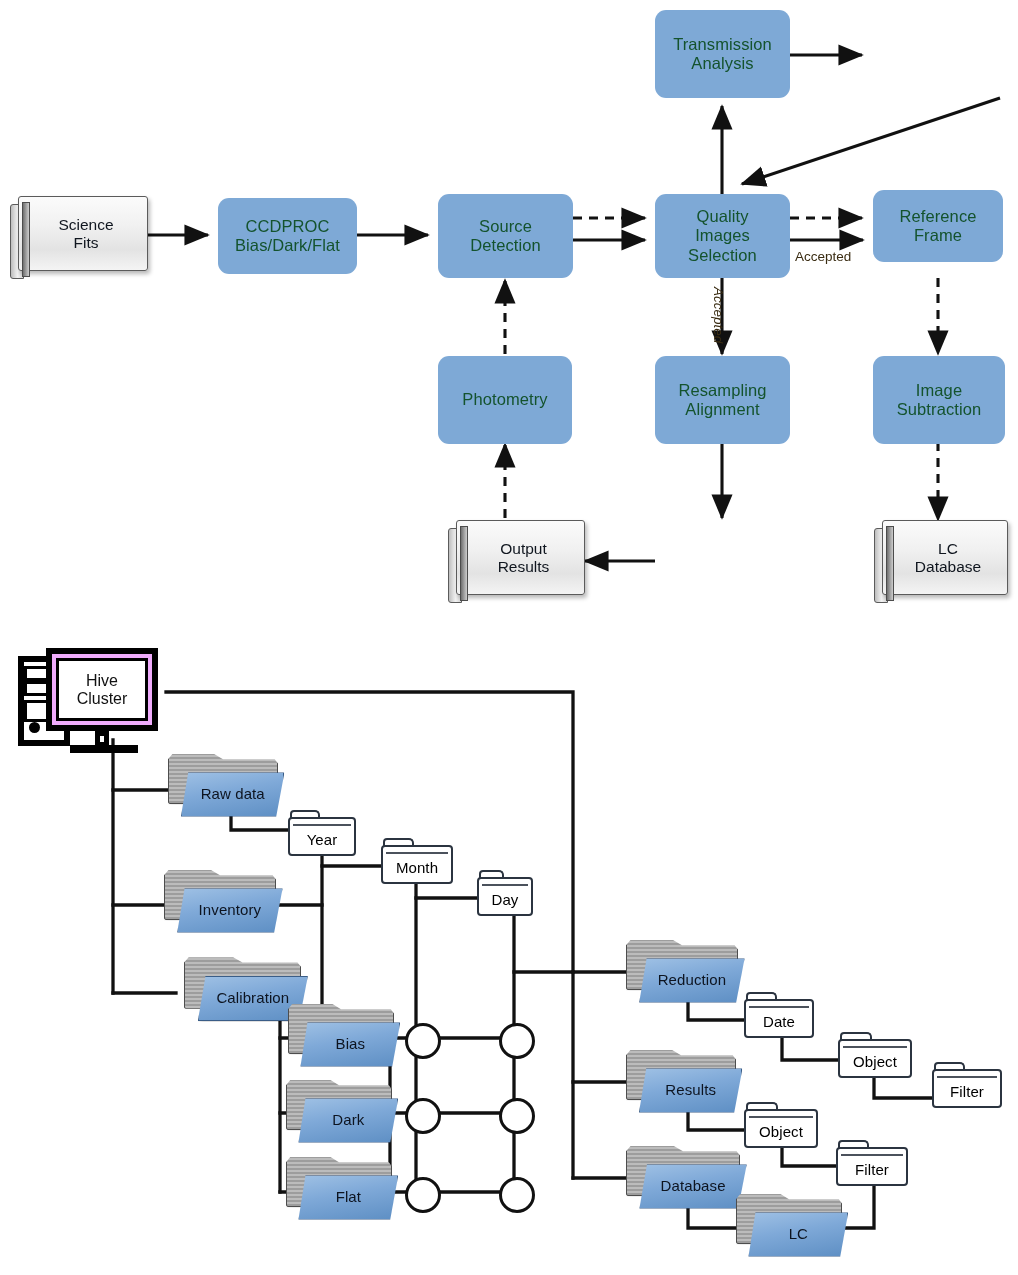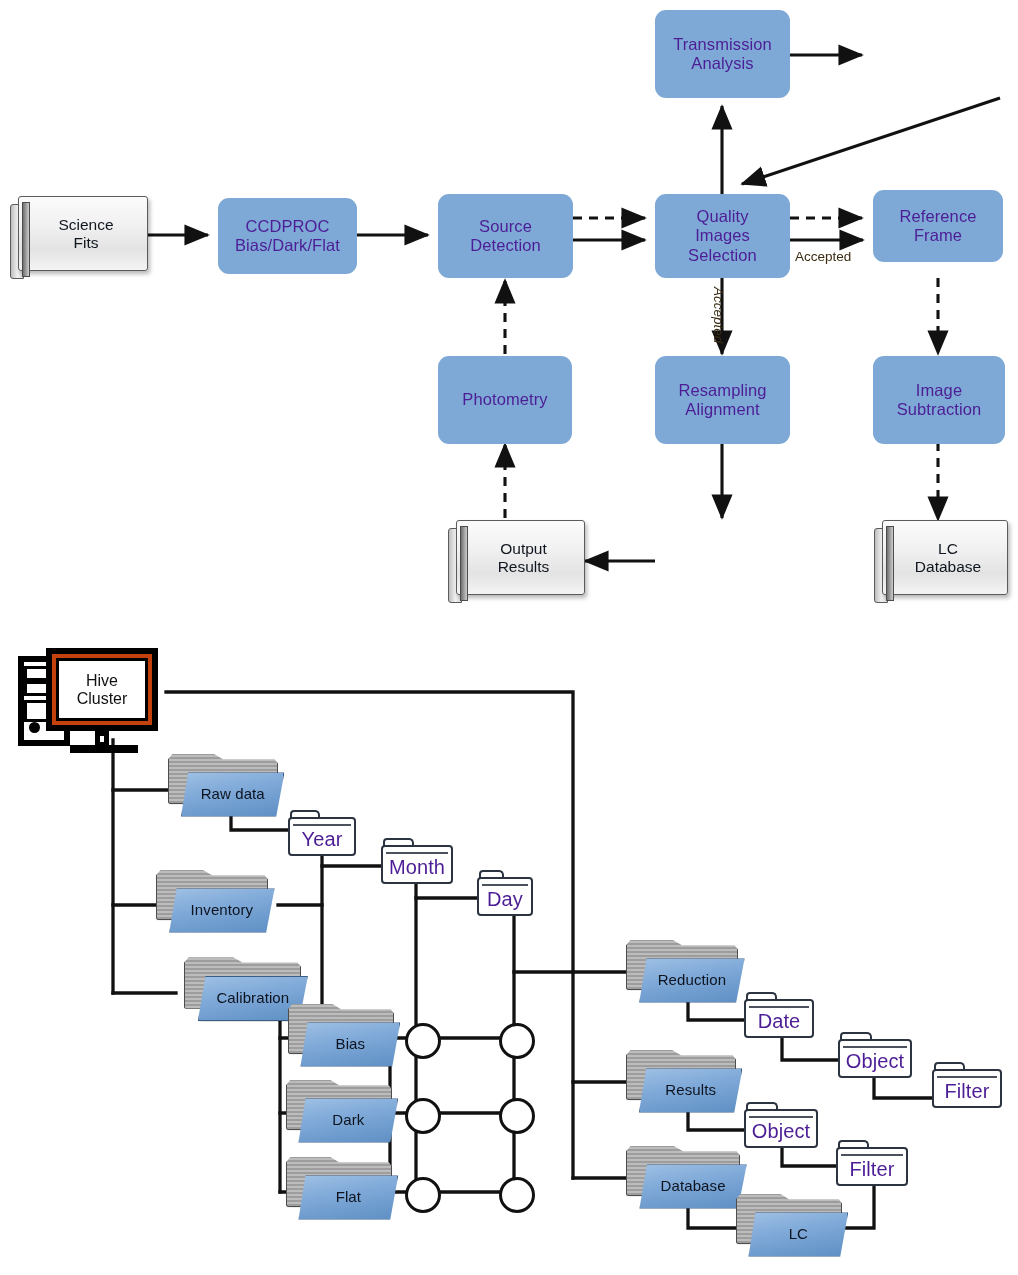--- a/index.html
+++ b/index.html
@@ -6,21 +6,21 @@
   html,body{margin:0;padding:0;background:#ffffff;}
   body{width:1018px;height:1275px;font-family:"Liberation Sans",sans-serif;
        -webkit-font-smoothing:antialiased;}
   #root{position:relative;width:1018px;height:1275px;overflow:hidden;background:#fff;}
   svg.layer{position:absolute;left:0;top:0;width:1018px;height:1275px;overflow:visible;}
   .nodes{position:absolute;left:0;top:0;width:1018px;height:1275px;}
 
   
   .pbox{position:absolute;background:#7EA9D6;border-radius:11px;
         display:flex;align-items:center;justify-content:center;text-align:center;
-        color:#4c1d95;font-size:16.5px;line-height:1.18;letter-spacing:.1px;
+        color:#14532d;font-size:16.5px;line-height:1.18;letter-spacing:.1px;
         box-sizing:border-box;padding:2px 12px;z-index:6;}
 
   
   .cart{position:absolute;z-index:6;}
   .cart .body{position:absolute;left:8px;top:0;right:0;bottom:9px;
        background:linear-gradient(180deg,#fbfbfb 0%,#f1f1f1 38%,#e3e3e3 72%,#f4f4f4 100%);
        border:1.6px solid #5b5b5b;border-radius:3px;
        display:flex;align-items:center;justify-content:center;text-align:center;
        color:#10161f;font-size:15.5px;line-height:1.16;
        box-shadow:2px 3px 4px rgba(0,0,0,.28);}
@@ -35,21 +35,21 @@
 
   
   .pfold{position:absolute;z-index:7;}
   .pfold .tab{position:absolute;left:2px;top:0;width:38%;height:9px;
         background:#fff;border:2.1px solid #2b3440;border-radius:4px 5px 0 0;border-bottom:none;}
   .pfold .bdy{position:absolute;left:0;top:7px;right:0;bottom:0;background:#fff;
         border:2.1px solid #2b3440;border-radius:4px;
         display:flex;align-items:center;justify-content:center;}
   .pfold .bdy::before{content:"";position:absolute;left:3px;right:3px;top:5px;height:1.6px;
         background:#2b3440;opacity:.85;}
-  .pfold .t{position:relative;top:3px;font-size:20px;color:#4c1d95;letter-spacing:.1px;}
+  .pfold .t{position:relative;top:3px;font-size:15px;color:#000000;letter-spacing:.1px;}
 
   
   .gfold{position:absolute;z-index:7;}
   .gfold .back{position:absolute;left:0;top:0;width:100%;height:74%;
         background:repeating-linear-gradient(180deg,#9d9d9d 0 2px,#bcbcbc 2px 4px);
         border:1.5px solid #4d4d4d;border-radius:4px 9px 2px 2px;
         clip-path:polygon(0 14%,4% 4%,42% 4%,50% 14%,97% 14%,100% 22%,100% 100%,0 100%);
         box-shadow:2px 3px 4px rgba(0,0,0,.3);}
   .gfold .front{position:absolute;left:12%;top:30%;width:94%;height:62%;
         background:linear-gradient(170deg,#9ec0e4 0%,#7fa9d8 42%,#5e8fc4 100%);
@@ -62,21 +62,21 @@
 
   
   #hive{position:absolute;z-index:8;}
   .hv-tower{position:absolute;left:0;top:8px;width:52px;height:90px;
         background:#fff;border:6px solid #000;box-sizing:border-box;}
   .hv-bar1{position:absolute;left:6px;top:18px;width:34px;height:9px;border:3.5px solid #000;background:#fff;}
   .hv-bar2{position:absolute;left:6px;top:33px;width:34px;height:9px;border:3.5px solid #000;background:#fff;}
   .hv-bar3{position:absolute;left:6px;top:52px;width:34px;height:16px;border:3.5px solid #000;background:#fff;}
   .hv-dot{position:absolute;left:11px;top:74px;width:11px;height:11px;background:#000;border-radius:50%;}
   .hv-mon{position:absolute;left:28px;top:0;width:112px;height:83px;
-        background:#c2410c;border:6px solid #000;box-sizing:border-box;}
+        background:#f0abfc;border:6px solid #000;box-sizing:border-box;}
   .hv-mon-in{position:absolute;left:4px;top:4px;right:4px;bottom:4px;border:3px solid #000;
         background:#fff;display:flex;align-items:center;justify-content:center;text-align:center;
         font-size:16px;line-height:1.12;color:#111;box-sizing:border-box;}
   .hv-neck{position:absolute;left:77px;top:83px;width:14px;height:16px;background:#fff;border:5px solid #000;box-sizing:border-box;}
   .hv-base{position:absolute;left:52px;top:97px;width:68px;height:8px;background:#000;}
 
   .node-circle{position:absolute;border-radius:50%;background:#fff;border:3.4px solid #111;z-index:7;}
 
   .vlabel{position:absolute;font-size:13.5px;color:#3a2c12;font-style:italic;z-index:8;}
   .hlabel{position:absolute;font-size:13.5px;color:#3a2c12;z-index:8;}
@@ -229,21 +229,21 @@
       <div class="hv-base"></div>
     </div>
 
     <div class="gfold" style="left:168px;top:752px;width:108px;height:68px;">
       <div class="back"></div>
       <div class="front">
         <span class="t">Raw data</span>
       </div>
     </div>
 
-    <div class="gfold" style="left:156px;top:868px;width:110px;height:68px;">
+    <div class="gfold" style="left:164px;top:868px;width:110px;height:68px;">
       <div class="back"></div>
       <div class="front">
         <span class="t">Inventory</span>
       </div>
     </div>
 
     <div class="gfold" style="left:184px;top:955px;width:115px;height:70px;">
       <div class="back"></div>
       <div class="front">
         <span class="t">Calibration</span>

